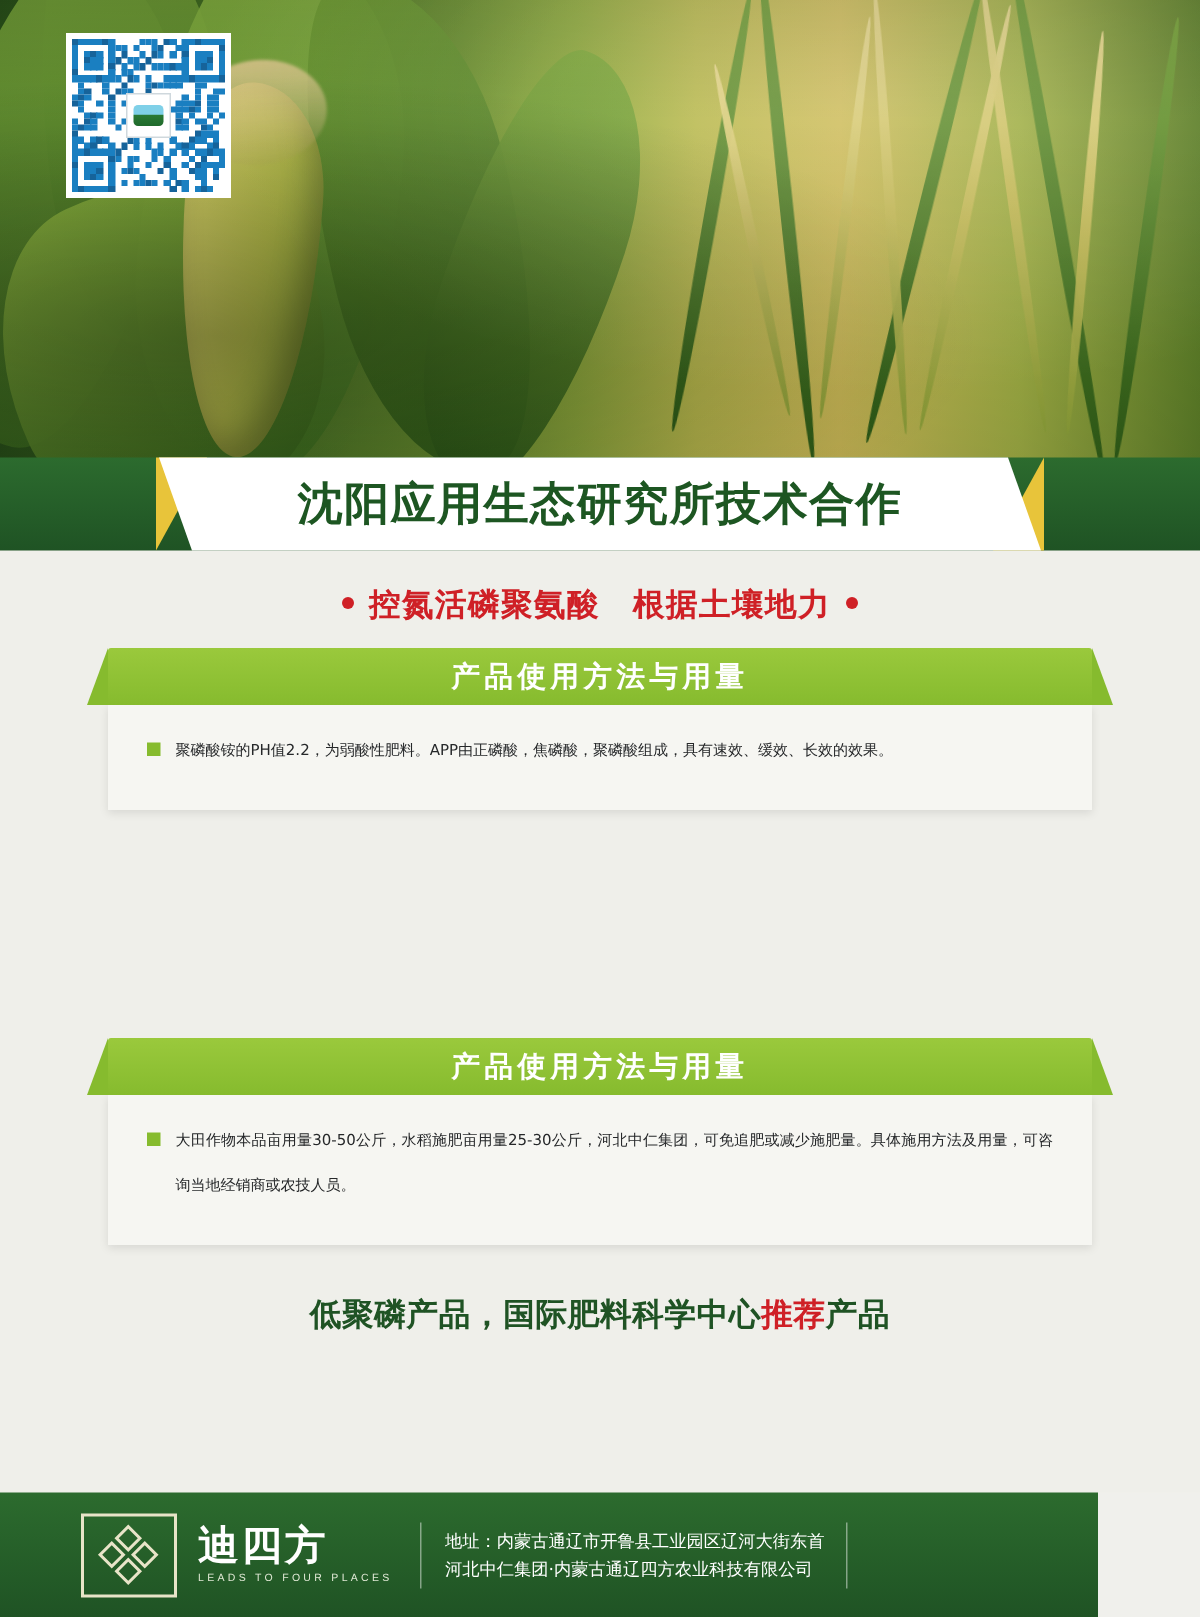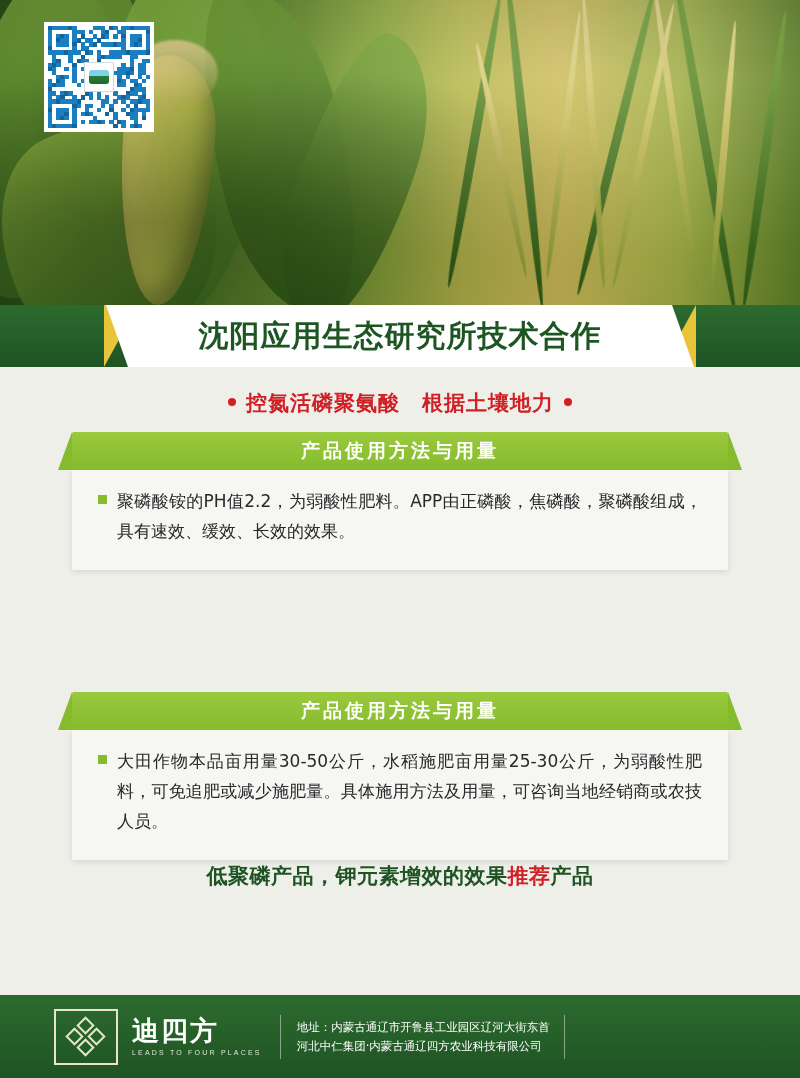--- a/index.html
+++ b/index.html
@@ -175,21 +175,21 @@
   }
   .bullet-row {
     display: flex; align-items: flex-start; margin-bottom: 6px;
   }
   .bullet-sq {
     flex: 0 0 auto; width: 9px; height: 9px; background: #86bb2e;
     margin: 9px 10px 0 0;
   }
   .bullet-txt {
     font-family: "DejaVu Sans", "Liberation Sans", sans-serif;
-    font-size: 17px; color: #26282a; line-height: 30px;
+    font-size: 10px; color: #26282a; line-height: 30px;
     text-align: justify;
   }
 
   
   .claims {
     position: absolute; left: 0; width: 800px; text-align: center;
     font-family: "DejaVu Sans", "Liberation Sans", sans-serif;
   }
   .claim-1 {
     font-size: 21px; font-weight: bold; color: #1f5324; letter-spacing: .5px;
@@ -200,21 +200,21 @@
   .hl-red { color: #cf2026; }
   .patents {
     position: absolute; left: 0; width: 800px; text-align: center;
     font-family: "DejaVu Sans", "Liberation Sans", sans-serif;
     font-size: 15px; font-weight: bold; color: #1f5324;
   }
   .patents .sp { display: inline-block; width: 20px; }
 
   
   .footer {
-    position: absolute; left: 0; top: 995px; width: 800px; height: 83px;
+    position: absolute; left: 0; top: 995px; width: 732px; height: 83px;
     background: linear-gradient(180deg, #2c6b2e, #1f5324);
     display: flex; align-items: center;
   }
   .f-logo {
     width: 64px; height: 56px; margin-left: 54px; flex: 0 0 auto;
     border: 2px solid #e8e4c8; display: flex; align-items: center; justify-content: center;
   }
   .f-logo .diamonds { position: relative; width: 34px; height: 34px; }
   .f-logo .d {
     position: absolute; width: 13px; height: 13px; background: transparent;
@@ -609,28 +609,28 @@
       </div>
     </div>
 
     <div class="section" style="top:325px;">
       <div class="ribbon">
         <span class="txt">产品使用方法与用量</span>
       </div>
       <div class="panel">
         <div class="bullet-row">
           <span class="bullet-sq"></span>
-          <span class="bullet-txt">大田作物本品亩用量30-50公斤，水稻施肥亩用量25-30公斤，为弱酸性肥料，可免追肥或减少施肥量。具体施用方法及用量，可咨询当地经销商或农技人员。</span>
+          <span class="bullet-txt">大田作物本品亩用量30-50公斤，水稻施肥亩用量25-30公斤，河北中仁集团，可免追肥或减少施肥量。具体施用方法及用量，可咨询当地经销商或农技人员。</span>
         </div>
       </div>
     </div>
 
     <div class="claims" style="top:495px;">
       <div class="claim-1">
-        <span>低聚磷产品，钾元素增效的效果</span><span class="hl-red">推荐</span><span>产品</span>
+        <span>低聚磷产品，国际肥料科学中心</span><span class="hl-red">推荐</span><span>产品</span>
       </div>
     </div>
 
 
   </div>
 
   <div class="footer">
     <div class="f-logo">
       <div class="diamonds">
         <div class="d" style="left:10px; top:-1px;"></div>

